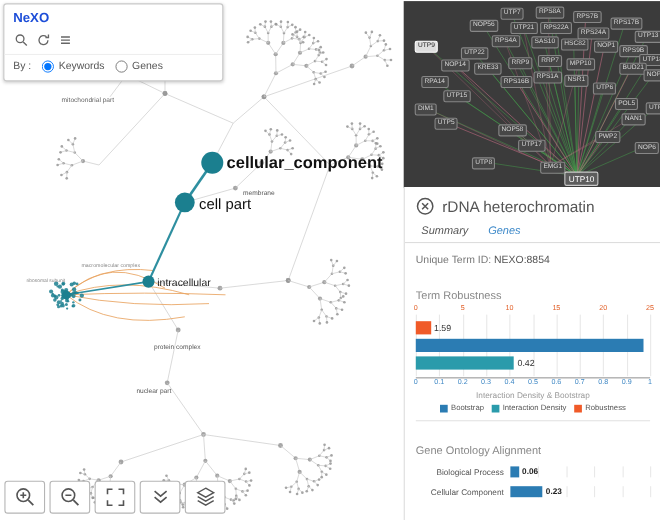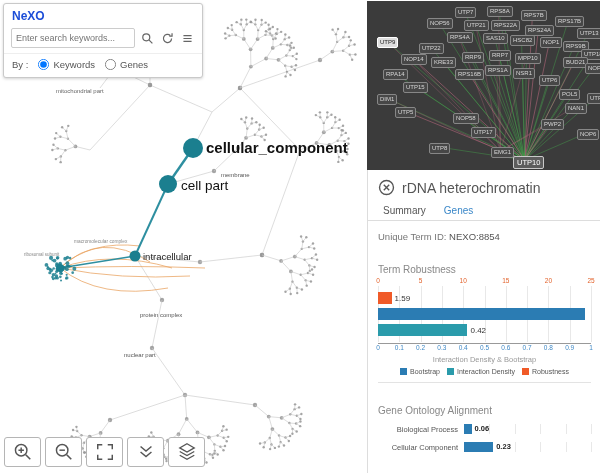--- a/index.html
+++ b/index.html
@@ -31,21 +31,21 @@
   .net-node{position:absolute;font-size:6px;line-height:7px;padding:1px 2px;background:#474747;
        color:#d6d6d6;border:1px solid #878787;border-radius:2px;white-space:nowrap;cursor:pointer;}
   .net-node.hl{background:#dedede;color:#222;border-color:#fff;}
   .net-node.big{font-size:7.5px;background:#5d5d5d;border:1px solid #c9c9c9;color:#fff;padding:2px 3px;}
   
   .detail-panel{position:absolute;left:367px;top:170px;width:233px;height:303px;background:#fff;
        border-left:1px solid #ddd;overflow:hidden;}
   .dp-header{display:flex;align-items:center;gap:7px;padding:9px 10px 5px;}
   .dp-title{font-size:14px;color:#555;}
   .dp-tabs{display:flex;gap:2px;padding:0 7px;border-bottom:1px solid #ddd;}
-  .dp-tab{font-size:10px;padding:4px 8px;color:#3a87c8;cursor:pointer;}
+  .dp-tab{font-size:10px;padding:4px 8px;color:#3a87c8;cursor:pointer;font-style:italic;}
   .dp-tab.active{color:#555;}
   .dp-body{padding:5px 10px 0;color:#666;}
   .dp-line{margin:5px 0 12px;font-size:9.5px;color:#777;}
   .dp-line b{color:#555;font-weight:normal;}
   .dp-heading{font-size:10px;color:#888;margin:22px 0 2px;}
   hr.dv{border:none;border-top:1px solid #e3e3e3;margin:7px 0 5px;}
   
   .axis{position:relative;height:9px;font-size:6.5px;}
   .axis.bottom{border-top:1px solid #999;margin-top:1px;}
   .tick{position:absolute;top:0;transform:translateX(-50%);}
@@ -916,21 +916,20 @@
         <text x="143" y="260" font-size="9.5" fill="#222" font-weight="400">intracellular</text>
         <text x="140" y="317" font-size="6" fill="#555" font-weight="400">protein complex</text>
         <text x="124" y="357" font-size="6" fill="#555" font-weight="400">nuclear part</text>
         <text x="74" y="243" font-size="4.8" fill="#888" font-weight="400">macromolecular complex</text>
         <text x="24" y="256" font-size="4.5" fill="#888" font-weight="400">ribosomal subunit</text>
       </svg>
 
     <div class="search-card">
       <div class="sc-title">NeXO</div>
       <div class="sc-row">
-        <input type="text" placeholder="Enter search keywords..." style="">
         <span class="sc-icon">
           <svg width="13" height="13" viewBox="0 0 16 16">
               <circle cx="6.5" cy="6.5" r="4.3" fill="none" stroke="#666" stroke-width="1.5"></circle>
               <line x1="10" y1="10" x2="14" y2="14" stroke="#666" stroke-width="1.5"></line>
             </svg>
         </span>
         <span class="sc-icon">
           <svg width="13" height="13" viewBox="0 0 16 16">
               <path d="M13 8a5 5 0 1 1-1.6-3.7" fill="none" stroke="#666" stroke-width="1.5"></path>
               <path d="M13.6 1.6V5h-3.4" fill="none" stroke="#666" stroke-width="1.5"></path>

